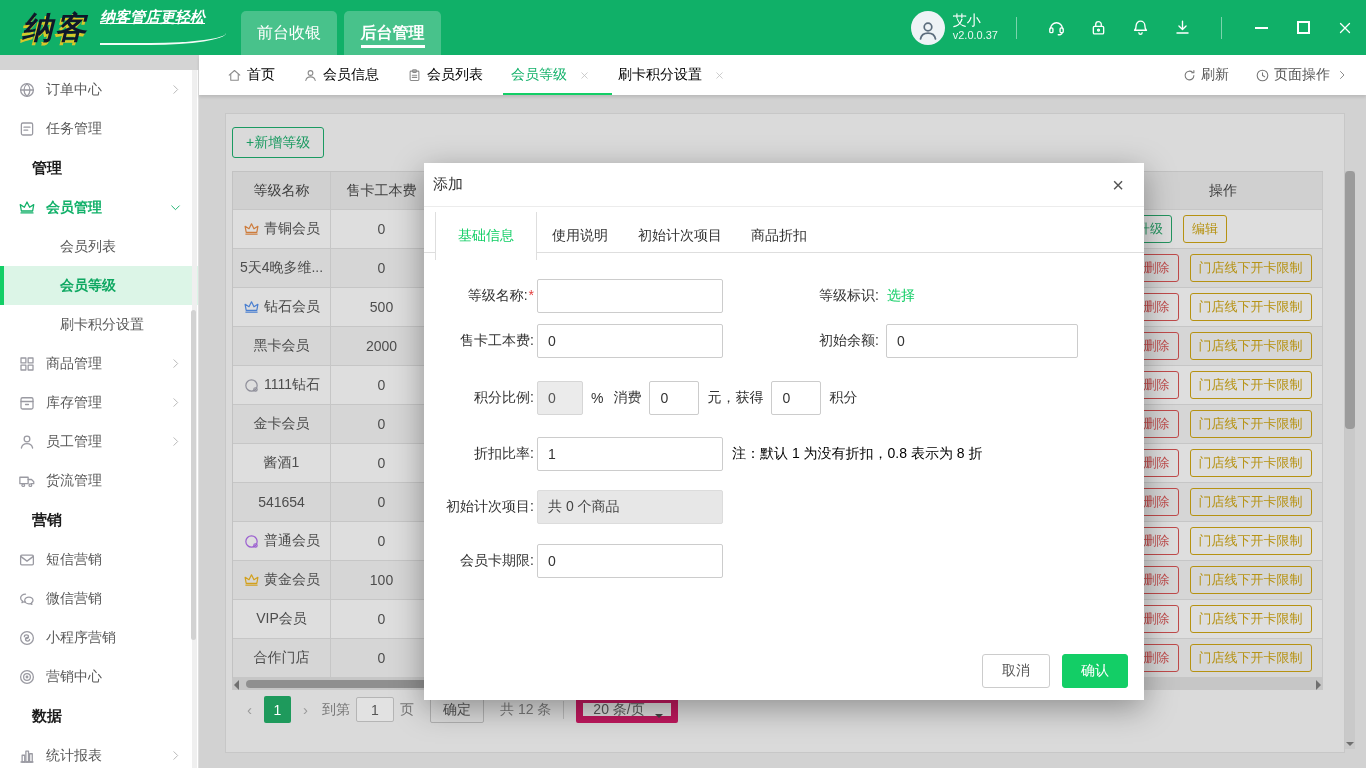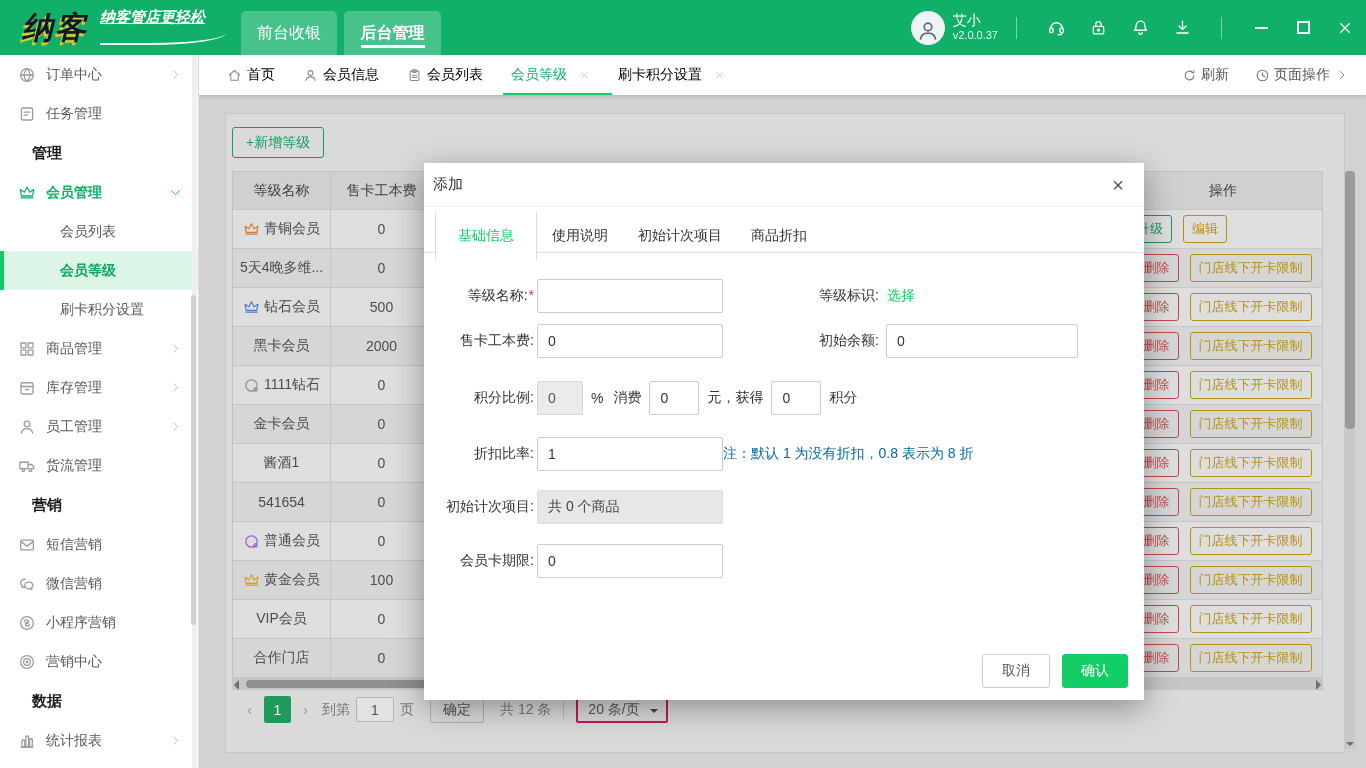--- a/index.html
+++ b/index.html
@@ -26,21 +26,21 @@
   .uname { font-size:14px; }
   .uver { font-size:11px; opacity:.9; }
   .vdiv { width:1px; height:22px; background:rgba(255,255,255,.45); margin:0 18px; }
   .tb-ic { width:42px; display:flex; justify-content:center; color:#fff; cursor:pointer; }
   .tb-ic .ic { width:19px; height:19px; }
   .win-btn { width:42px; display:flex; justify-content:center; align-items:center; height:55px; cursor:pointer; color:#fff; }
   .win-min { width:13px; height:2px; background:#fff; }
   .win-max { width:13px; height:13px; border:2px solid #fff; }
 
   
-  .sidebar { position:absolute; left:0; top:55px; width:199px; bottom:0; background:#fff; border-right:1px solid #dedede; z-index:20; overflow:hidden; }
+  .sidebar { position:absolute; left:0; top:70px; width:199px; bottom:0; background:#fff; border-right:1px solid #dedede; z-index:20; overflow:hidden; }
   .sb-scroll { position:absolute; right:1px; top:0; bottom:0; width:5px; background:#efefef; }
   .sb-thumb { position:absolute; right:1px; top:240px; width:5px; height:330px; background:#d2d2d2; border-radius:3px; }
   .sb-item { position:relative; height:39px; display:flex; align-items:center; padding-left:18px; color:#595959; font-size:14px; cursor:pointer; }
   .sb-item .sb-ic { color:#9a9aa2; margin-right:10px; }
   .sb-item .sb-arrow { position:absolute; right:16px; color:#b3b3b3; }
   .sb-head { height:40px; display:flex; align-items:center; padding-left:32px; color:#1b1b1b; font-size:15px; font-weight:bold; }
   .sb-item.green { color:#13b16a; font-weight:bold; }
   .sb-item.green .sb-ic, .sb-item.green .sb-arrow { color:#13b16a; }
   .sb-sub { padding-left:60px; }
   .sb-sub.sel { background:#dcf5e7; color:#0fa862; font-weight:bold; }
@@ -87,21 +87,21 @@
   .vs-thumb { position:absolute; left:0; top:0; width:10px; height:258px; background:#9b9b9b; border-radius:4px; }
   .vs-arrow { position:absolute; bottom:3px; left:1px; width:0; height:0; border:4px solid transparent; border-top-color:#6f6f6f; border-bottom:none; }
   .pager { position:absolute; left:40px; top:601px; height:27px; display:flex; align-items:center; color:#777; font-size:14px; }
   .pg-arrow { color:#9a9a9a; font-size:15px; padding:0 8px; cursor:pointer; }
   .pg-cur { width:27px; height:27px; background:#1e9a5c; color:#fff; display:flex; align-items:center; justify-content:center; border-radius:2px; margin:0 4px; cursor:pointer; }
   .pg-label { margin:0 6px; }
   .pg-input { width:38px; height:25px; border:1px solid #b5b5b5; background:#e2e2e2; text-align:center; font-size:14px; color:#555; font-family:inherit; border-radius:2px; }
   .pg-btn { height:27px; padding:0 12px; border:1px solid #b0b0b0; background:transparent; color:#555; font-size:14px; margin-left:10px; border-radius:2px; cursor:pointer; font-family:inherit; }
   .pg-total { margin:0 12px 0 16px; }
   .pg-sep { width:1px; height:18px; background:#b8b8b8; margin-right:12px; }
-  .pg-select { position:relative; height:27px; border:2px solid #be185d; border-radius:2px; padding:0 26px 0 10px; display:flex; align-items:center; cursor:pointer; color:#555; }
+  .pg-select { position:relative; height:27px; border:7px solid #be185d; border-radius:2px; padding:0 26px 0 10px; display:flex; align-items:center; cursor:pointer; color:#555; }
   .pg-select .caret { position:absolute; right:8px; top:11px; width:0; height:0; border:4px solid transparent; border-top-color:#444; border-bottom:none; }
 
   
   .modal { position:absolute; left:424px; top:163px; width:720px; height:537px; background:#fff; z-index:40; box-shadow:0 8px 30px rgba(0,0,0,.35); }
   .m-head { height:44px; display:flex; align-items:center; padding:0 9px; font-size:15px; color:#333; border-bottom:1px solid #ececec; }
   .m-close { position:absolute; right:14px; top:10px; font-size:20px; color:#555; cursor:pointer; width:24px; height:24px; display:flex; align-items:center; justify-content:center; }
   .m-tabs { position:relative; height:58px; margin-top:0; }
   .m-tabs .rule { position:absolute; left:0; right:0; bottom:12px; height:1px; background:#dedede; }
   .m-tab { position:absolute; top:12px; height:34px; display:flex; align-items:center; font-size:14px; color:#333; cursor:pointer; }
   .m-tab.active { top:5px; height:48px; padding:0 22px; background:#fff; border-left:1px solid #dedede; border-right:1px solid #dedede; color:#13ce66; z-index:2; }
@@ -112,21 +112,21 @@
   .req { color:#e23c3c; margin-left:1px; }
   .f-in { height:34px; border:1px solid #ccc; border-radius:2px; padding:0 10px; font-size:14px; color:#333; font-family:inherit; background:#fff; }
   .w185 { width:186px; margin-left:3px; }
   .w192 { width:192px; margin-left:7px; }
   .w46 { width:46px; margin-left:3px; text-align:left; }
   .w50 { width:50px; text-align:left; }
   .dis { background:#ebebeb; border-color:#d6d6d6; color:#555; }
   .flabel2 { width:112px; text-align:right; white-space:nowrap; }
   .link { color:#13ce66; margin-left:8px; cursor:pointer; }
   .inline-lb { margin:0 8px; white-space:nowrap; }
-  .note { color:#0369a1; margin-left:0; white-space:nowrap; }
+  .note { color:#000000; margin-left:9px; white-space:nowrap; }
   .gray-box { width:186px; height:34px; margin-left:3px; background:#e7e7e7; border:1px solid #dcdcdc; border-radius:2px; display:flex; align-items:center; padding:0 10px; color:#444; }
   .m-foot { position:absolute; right:16px; bottom:12px; display:flex; gap:12px; }
   .btn-cancel { width:68px; height:34px; background:#fff; border:1px solid #ccc; border-radius:3px; color:#555; font-size:14px; cursor:pointer; font-family:inherit; }
   .btn-ok { width:66px; height:34px; background:#13ce66; border:1px solid #13ce66; border-radius:3px; color:#fff; font-size:14px; cursor:pointer; font-family:inherit; }
   .mb14{margin-bottom:11px;} .mb24{margin-bottom:23px;} .mb22{margin-bottom:22px;} .mb18{margin-bottom:19px;} .mb20{margin-bottom:20px;}
 </style>
 </head>
 <body>
 
 <svg width="0" height="0" style="position:absolute">

